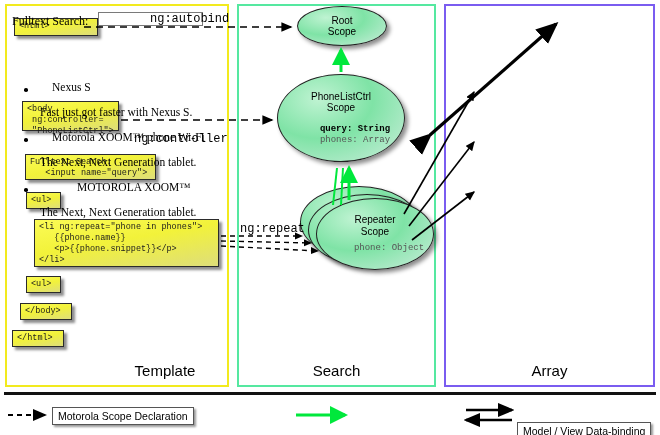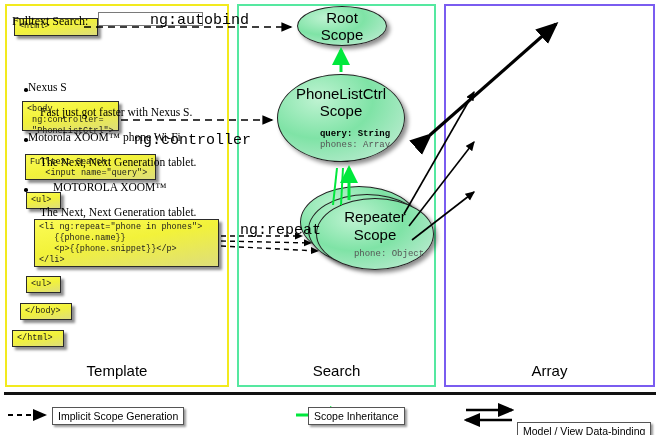--- a/index.html
+++ b/index.html
@@ -3,21 +3,21 @@
 <meta charset="utf-8">
 <style>
   html,body{margin:0;padding:0;background:#ffffff;}
   body{width:660px;height:435px;position:relative;overflow:hidden;
        font-family:"Liberation Sans",sans-serif;}
 
   #root{position:absolute;left:0;top:0;width:660px;height:435px;}
 
   
   .col{position:absolute;box-sizing:border-box;background:#ffffff;}
-  #col-template{left:5px;  top:4px; width:224px; height:383px; border:2px solid #f2ea1e;}
+  #col-template{left:5px;  top:4px; width:224px; height:383px; border:2px solid #f2ea1e;padding-left:48px;}
   #col-model   {left:237px;top:4px; width:199px; height:383px; border:2px solid #55e8a0;}
   #col-view    {left:444px;top:4px; width:211px; height:383px; border:2px solid #7a5cf0;}
 
   .col-label{position:absolute;width:100%;text-align:center;bottom:6px;
              font-size:15px;color:#000;font-family:"Liberation Sans",sans-serif;}
 
   
   .codebox{position:absolute;box-sizing:border-box;
            background:linear-gradient(170deg,#fbfb55 0%,#f2f23a 45%,#dede7a 100%);
            border:1.5px solid #2b2b2b;
@@ -26,37 +26,37 @@
            font-size:8.5px;color:#1c1c1c;line-height:1.28;
            padding:2px 4px;white-space:pre;}
 
   
   .ellipse{position:absolute;box-sizing:border-box;border-radius:50%;
            border:1.6px solid #222;
            background:radial-gradient(ellipse at 32% 28%,#bff3d2 0%,#7fe3a6 45%,#cdeedd 100%);
            box-shadow:3px 3px 4px rgba(0,0,0,.45);
            display:flex;flex-direction:column;align-items:center;justify-content:center;
            text-align:center;color:#000;}
-  .ell-title{font-size:15px;line-height:1.15;font-family:"Liberation Sans",sans-serif;}
+  .ell-title{font-size:10px;line-height:1.15;font-family:"Liberation Sans",sans-serif;}
   .ell-prop{font-family:"Liberation Mono","DejaVu Sans Mono",monospace;font-size:9px;line-height:1.2;margin-left:28px;}
   .ell-prop.bold{font-weight:bold;color:#000;}
   .ell-prop.gray{color:#555;}
 
   
   .view-serif{font-family:"Liberation Serif","DejaVu Serif",serif;color:#000;}
   #view-search-label{position:absolute;left:12px;top:14px;font-size:12px;}
   #view-search-input{position:absolute;left:98px;top:12px;width:105px;height:14px;
                      box-sizing:border-box;border:1px solid #7a7a7a;background:#fff;}
-  .view-item{position:absolute;left:28px;font-size:11.5px;white-space:nowrap;}
+  .view-item{position:absolute;left:52px;font-size:11.5px;white-space:nowrap;}
   .view-bullet{position:absolute;left:24px;width:3.5px;height:3.5px;border-radius:50%;background:#000;}
   .view-snip{position:absolute;left:40px;font-size:11.5px;white-space:nowrap;}
 
   
   .alabel{position:absolute;font-family:"Liberation Mono","DejaVu Sans Mono",monospace;
-          font-size:15px;color:#000;white-space:nowrap;}
+          font-size:12px;color:#000;white-space:nowrap;}
 
   
   #legend-rule{position:absolute;left:4px;top:392px;width:652px;height:3px;background:#111;}
   .lgbox{position:absolute;box-sizing:border-box;background:#ffffff;
          border:1.5px solid #555;box-shadow:1.5px 1.5px 2px rgba(0,0,0,.4);
          font-size:10.5px;color:#000;padding:2px 5px;white-space:nowrap;
          font-family:"Liberation Sans",sans-serif;}
 
   svg{position:absolute;left:0;top:0;width:660px;height:435px;overflow:visible;}
   #arrows{pointer-events:none;}
@@ -170,17 +170,16 @@
     <path d="M412,240 L474,192" stroke="#000" stroke-width="1.6" fill="none" marker-end="url(#ahBlackThin)"></path>
 
     <path d="M8,415 L45,415" stroke="#000" stroke-width="2" stroke-dasharray="5,4" fill="none" marker-end="url(#ahBlack)"></path>
     <path d="M296,415 L345,415" stroke="#00e83c" stroke-width="3" fill="none" marker-end="url(#ahGreen)"></path>
     <path d="M466,410 L512,410" stroke="#000" stroke-width="2.4" fill="none" marker-end="url(#ahBlack)"></path>
     <path d="M512,420 L466,420" stroke="#000" stroke-width="2.4" fill="none" marker-end="url(#ahBlack)"></path>
   </svg>
 
   <div id="legend-rule"></div>
 
-  <div class="lgbox" style="left:52px;top:407px;">Implicit Scope Generation</div>
-  <div class="lgbox" style="left:308px;top:407px;">Scope Inheritance</div>
+  <div class="lgbox" style="left:52px;top:407px;">Motorola Scope Declaration</div>
   <div class="lgbox" style="left:517px;top:422px;">Model / View Data-binding</div>
 
 </div>
 
 </body></html>

